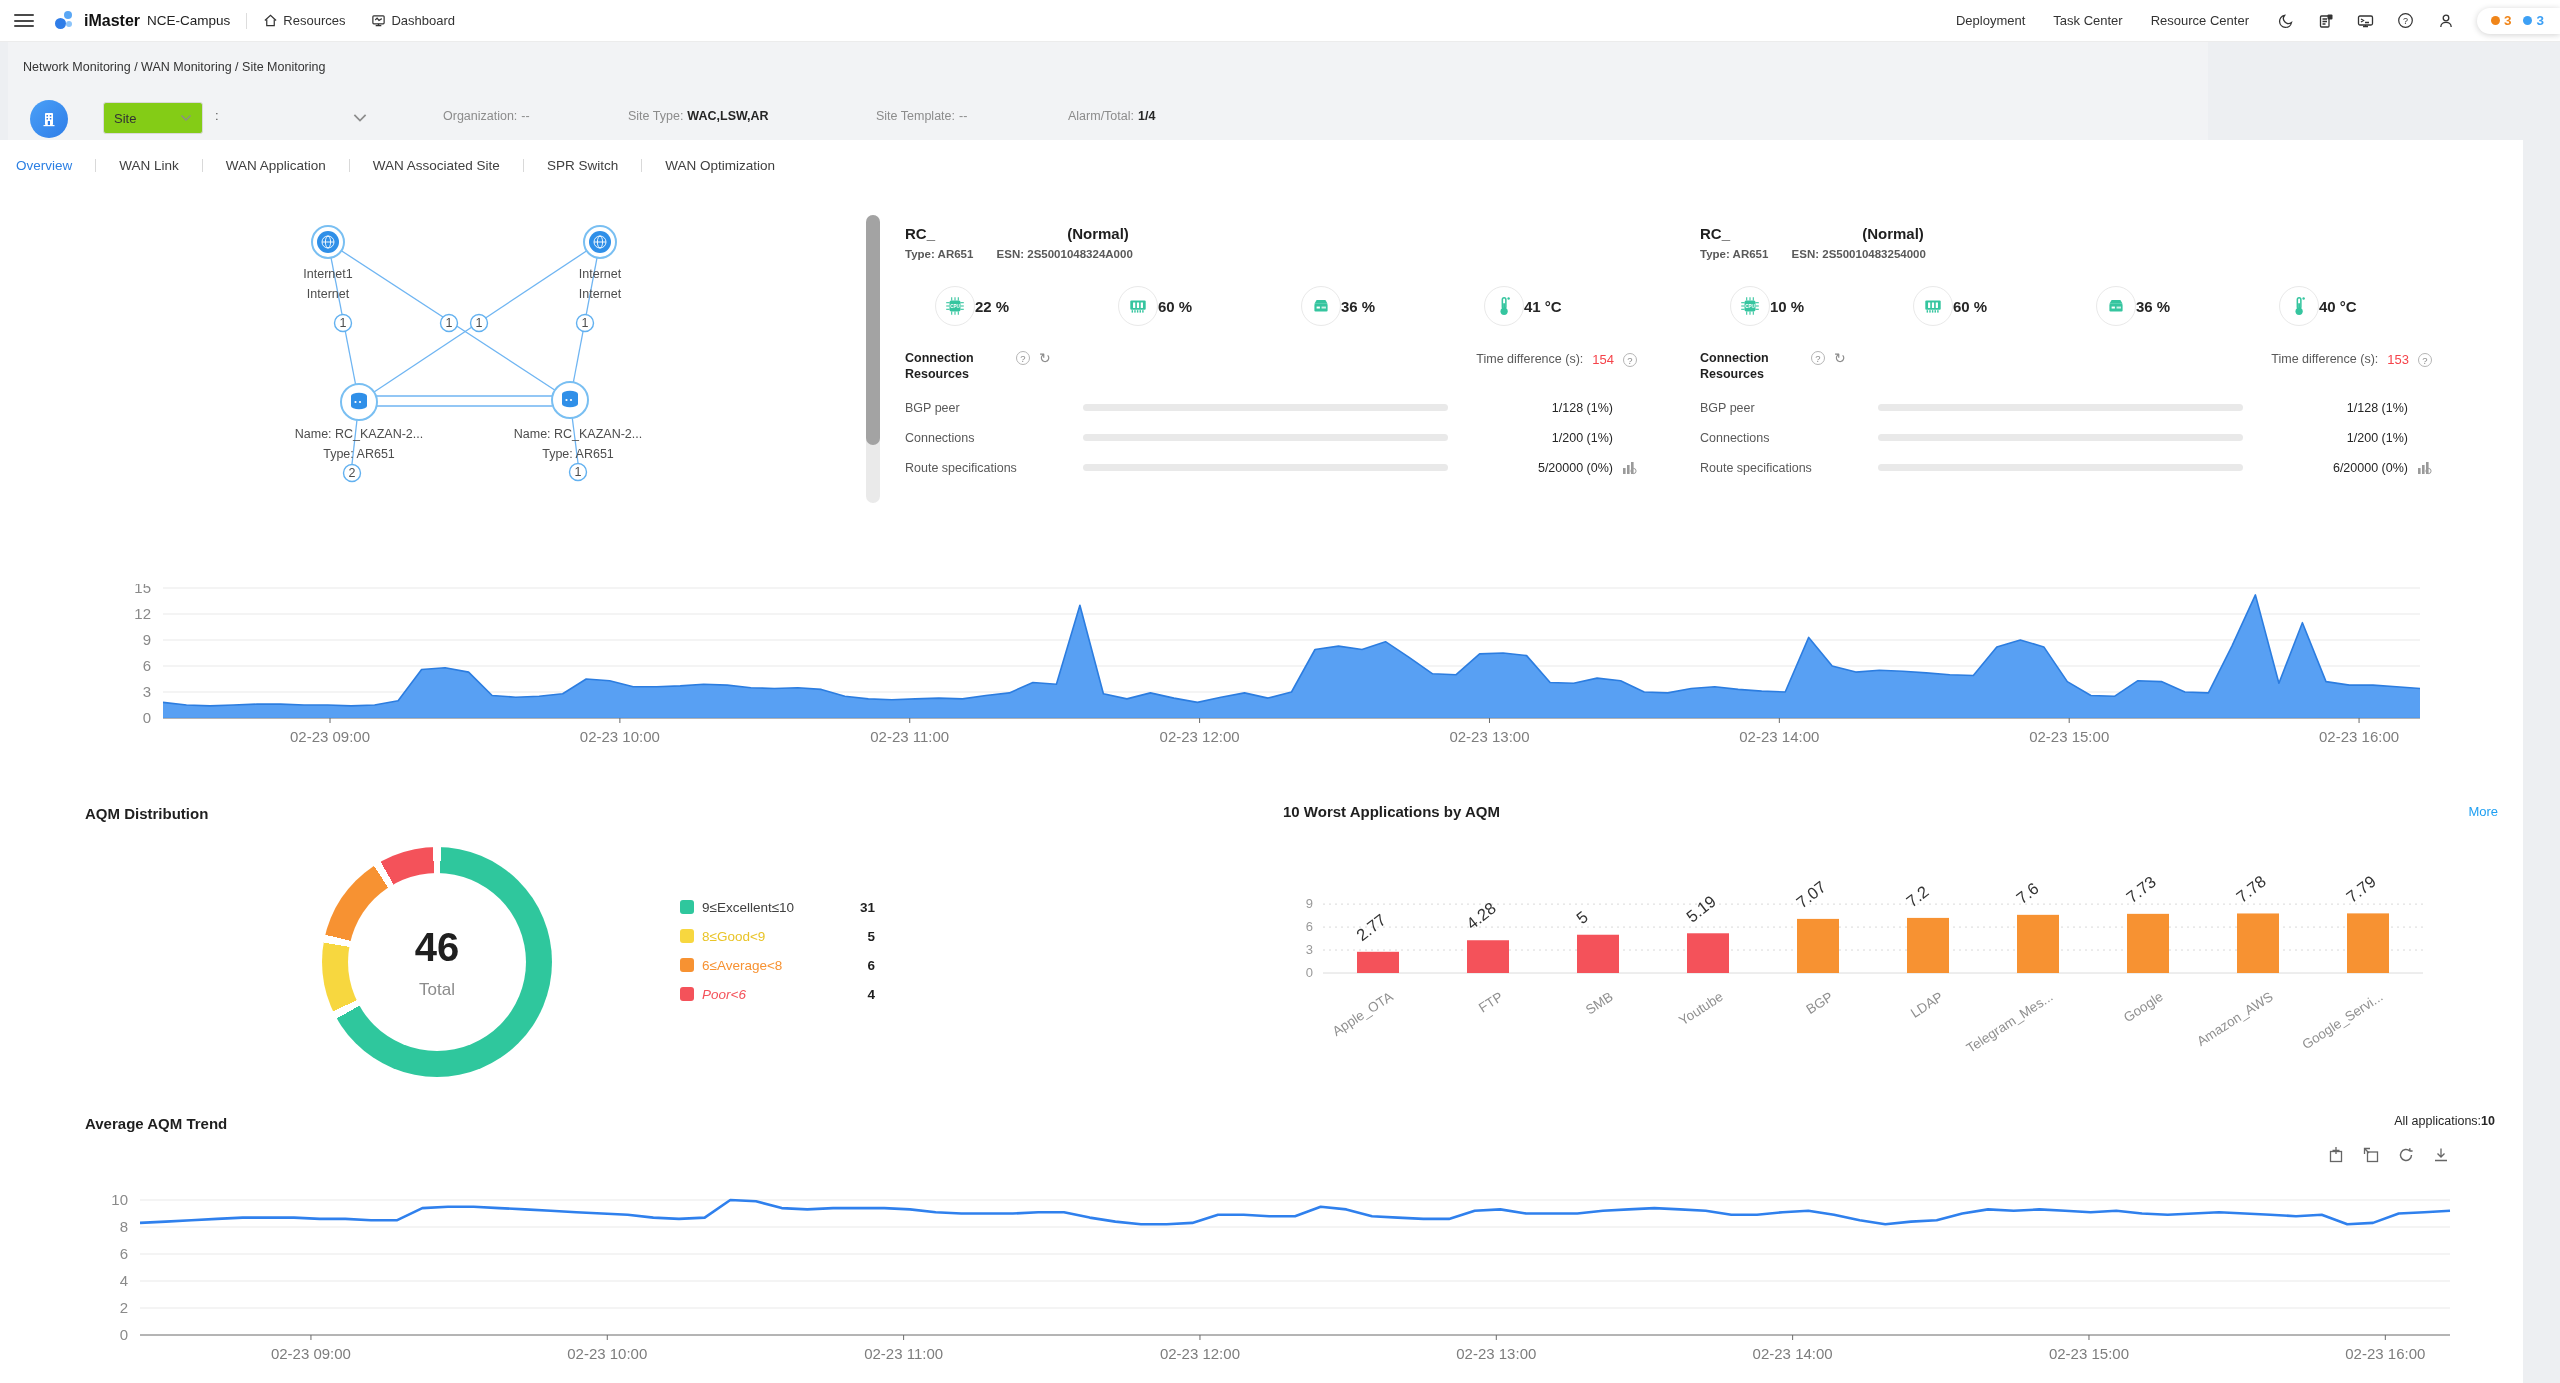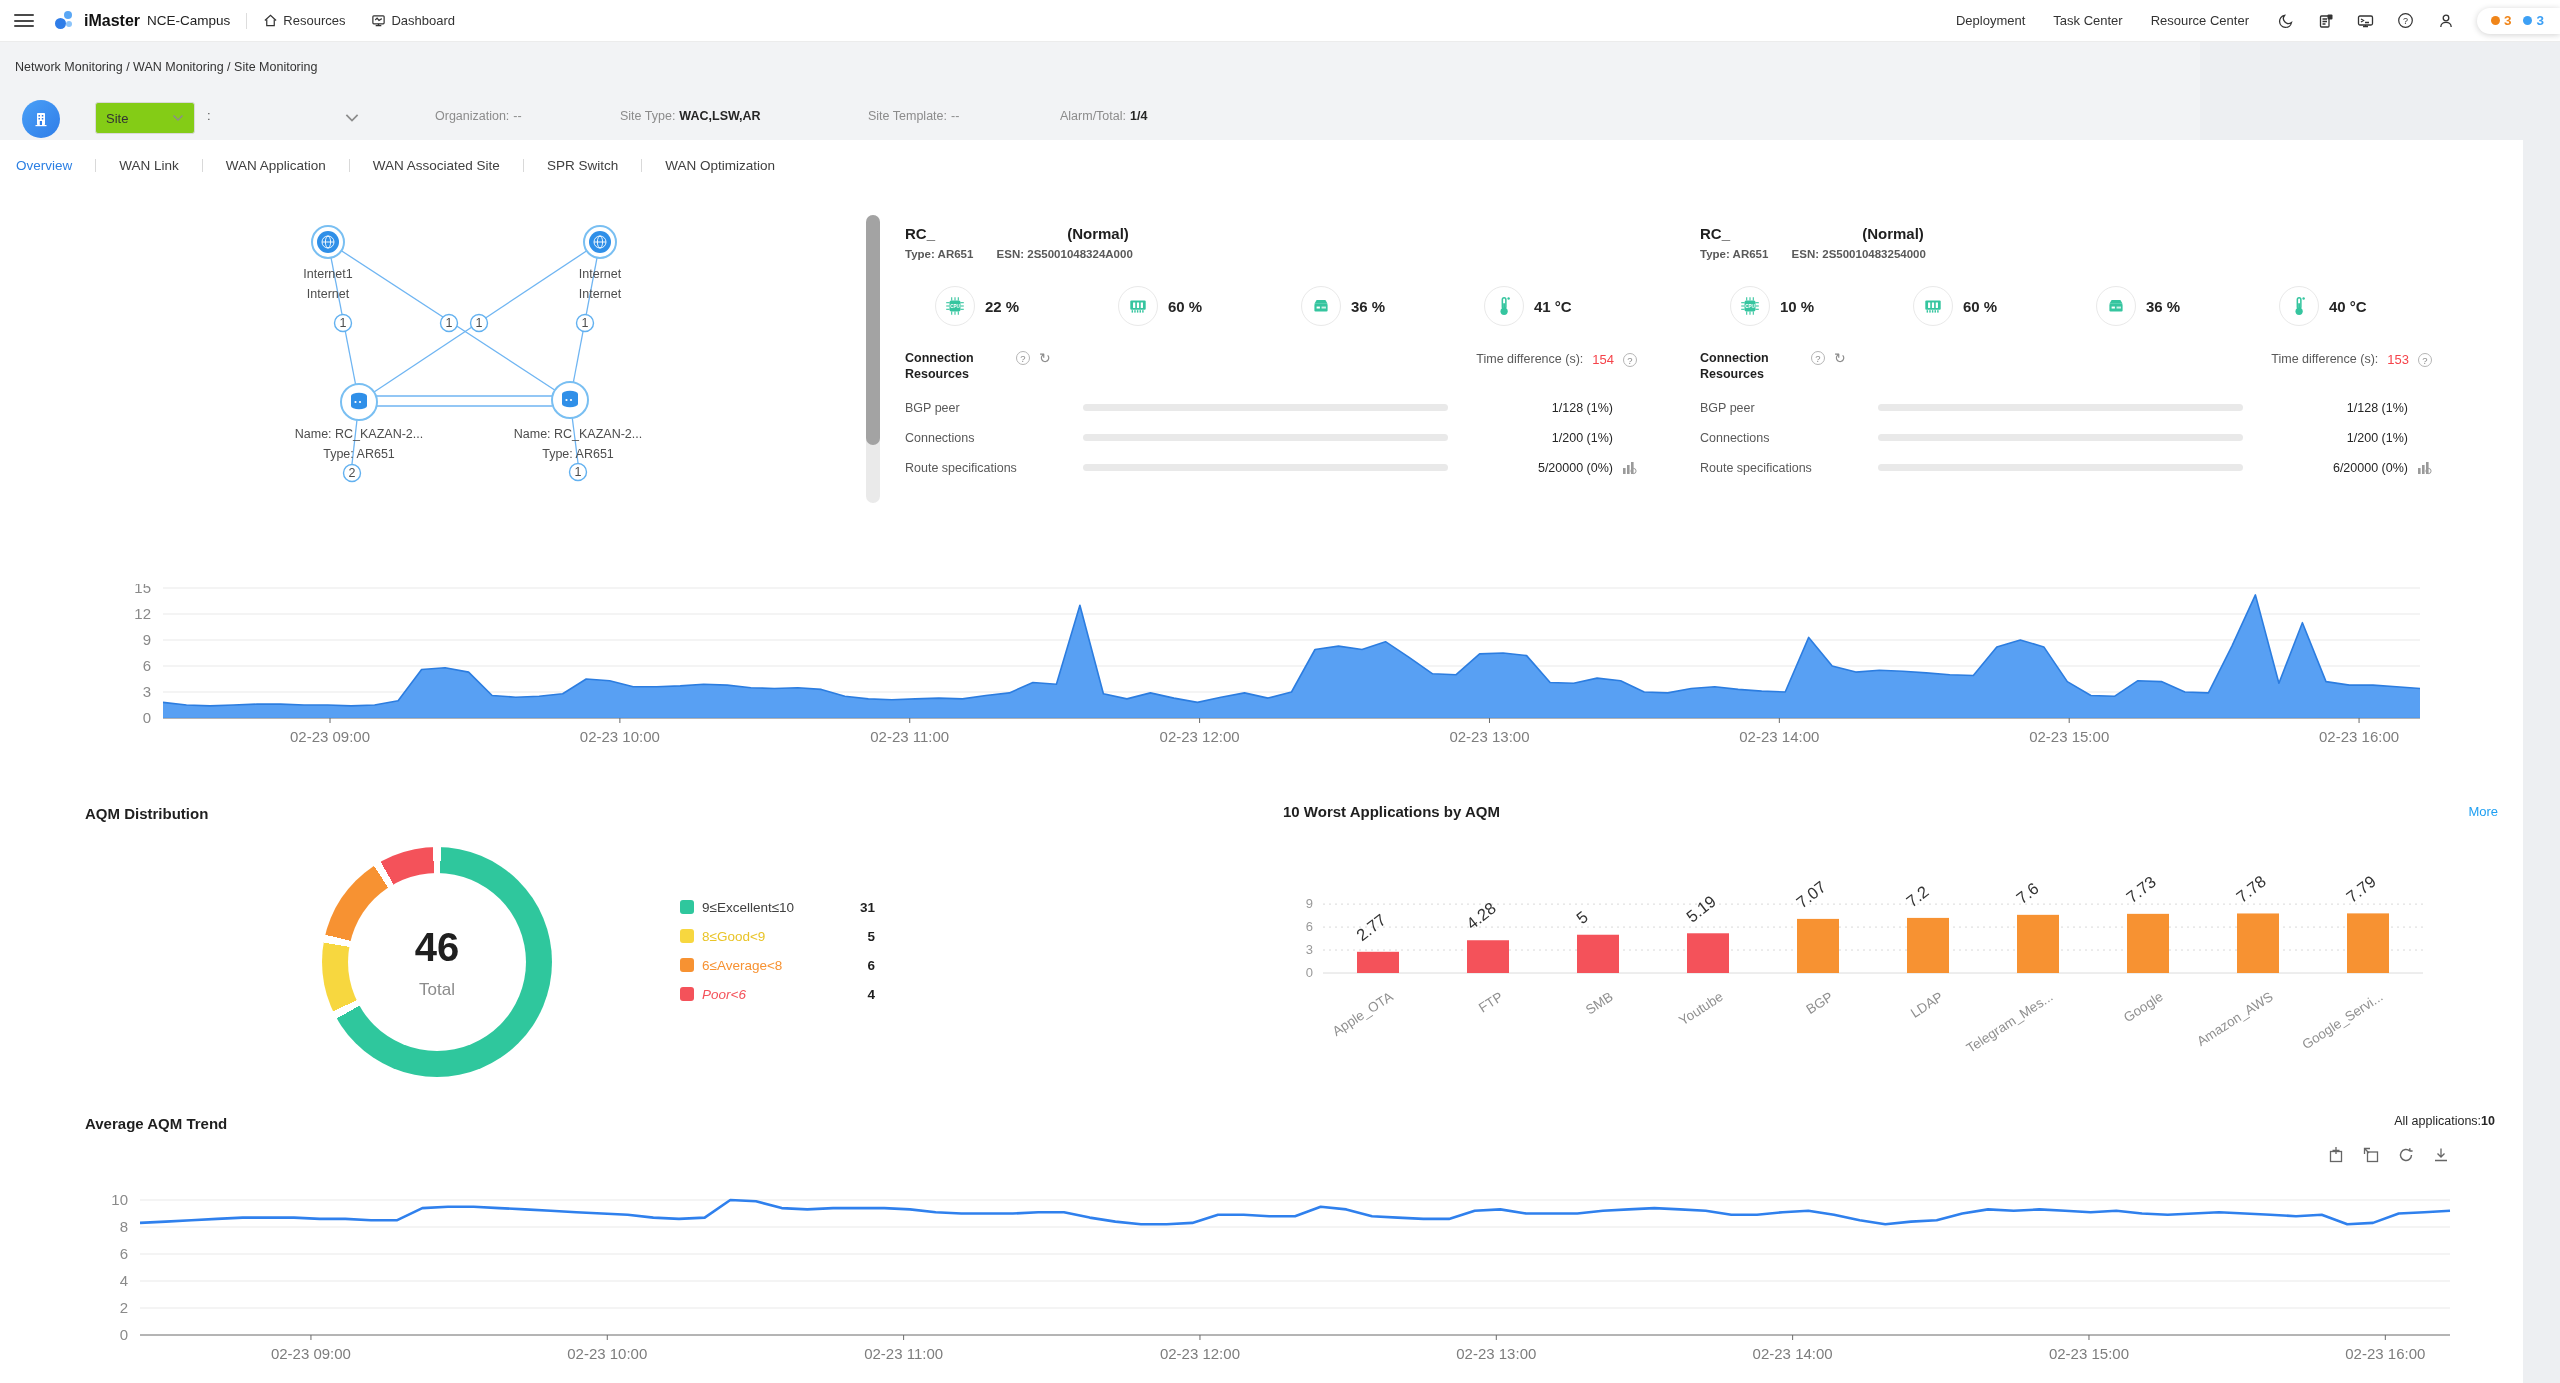--- a/index.html
+++ b/index.html
@@ -23,21 +23,21 @@
   .tb-div { width:1px; height:16px; background:#ddd; margin:0 16px; }
   .tb-link { display:flex; align-items:center; gap:5px; font-size:13px; color:#333; margin-right:26px; cursor:pointer;}
   .tb-right { margin-left:auto; display:flex; align-items:center; }
   .tb-nav { font-size:13px; color:#333; margin-right:28px; cursor:pointer; }
   .tb-ic { width:18px; height:18px; margin-right:22px; display:flex; align-items:center; justify-content:center; color:#333; cursor:pointer;}
   .alarm-pill { background:#fff; box-shadow:0 1px 6px rgba(0,0,0,.18); border-radius:13px 0 0 13px;
                 height:26px; display:flex; align-items:center; gap:12px; padding:0 16px 0 14px; margin-right:0; cursor:pointer;}
   .alarm-item { display:flex; align-items:center; gap:4px; font-size:13.5px; font-weight:bold; }
   .dot { width:9px; height:9px; border-radius:50%; display:inline-block;}
   
-  .strip { position:absolute; top:42px; left:0; width:2200px; height:98px; background:#f2f3f5; }
+  .strip { position:absolute; top:42px; left:8px; width:2200px; height:98px; background:#f2f3f5; }
   .crumb { position:absolute; left:15px; top:18px; font-size:12.5px; color:#333; cursor:pointer;}
   .site-ic { position:absolute; left:22px; top:58px; width:38px; height:38px; border-radius:50%;
              background:linear-gradient(135deg,#4aa0f7,#2f7de8); display:flex; align-items:center; justify-content:center; cursor:pointer;}
   .site-select { position:absolute; left:95px; top:60px; width:100px; height:32px; background:#84cc16;
                  border:1px solid #d9d9d9; border-radius:3px; display:flex; align-items:center;
                  padding:0 10px; font-size:13px; color:#333; cursor:pointer;}
   .site-select .chev { margin-left:auto; }
   .colon { position:absolute; left:207px; top:66px; font-size:13px; color:#595959; }
   .ghost-select { position:absolute; left:240px; top:60px; width:120px; height:32px; display:flex;
                   align-items:center; justify-content:flex-end; cursor:pointer; }
@@ -56,21 +56,21 @@
   
   .vscroll { position:absolute; left:866px; top:75px; width:14px; height:288px; background:#eaeaea; border-radius:7px;}
   .vthumb { width:14px; height:230px; background:#a3a3a3; border-radius:7px; cursor:pointer;}
   
   .dev-card { position:absolute; width:762px; top:85px; }
   .dev-title { font-size:15px; font-weight:bold; color:#1f1f1f; }
   .dev-name { display:inline-block; width:158px; }
   .dev-sub { margin-top:6px; font-size:11.5px; font-weight:bold; color:#595959; }
   .dev-sub span { margin-right:20px; }
   .dev-stats { margin-top:26px; display:flex; padding-left:30px; }
-  .stat { width:191px; display:flex; align-items:center; gap:10px; }
+  .stat { width:191px; display:flex; align-items:center; }
   .stat-ic { width:40px; height:40px; border:1px solid #e9e9e9; border-radius:50%; background:#fff;
              display:flex; align-items:center; justify-content:center; }
   .stat-v { font-size:15px; font-weight:bold; color:#262626; }
   .dev-sec { margin-top:24px; display:flex; justify-content:space-between; padding-right:30px; }
   .sec-left { display:flex; gap:9px; }
   .sec-title { font-size:12.5px; font-weight:bold; color:#1f1f1f; width:102px; line-height:1.3; }
   .help-ic { width:14px; height:14px; border:1px solid #b5b5b5; border-radius:50%; color:#8c8c8c;
              font-size:9.5px; display:flex; align-items:center; justify-content:center; margin-top:1px; cursor:pointer;}
   .refresh-ic { color:#8c8c8c; font-size:14px; line-height:14px; margin-top:1px; cursor:pointer;}
   .sec-right { display:flex; align-items:flex-start; gap:7px; padding-top:2px; }

